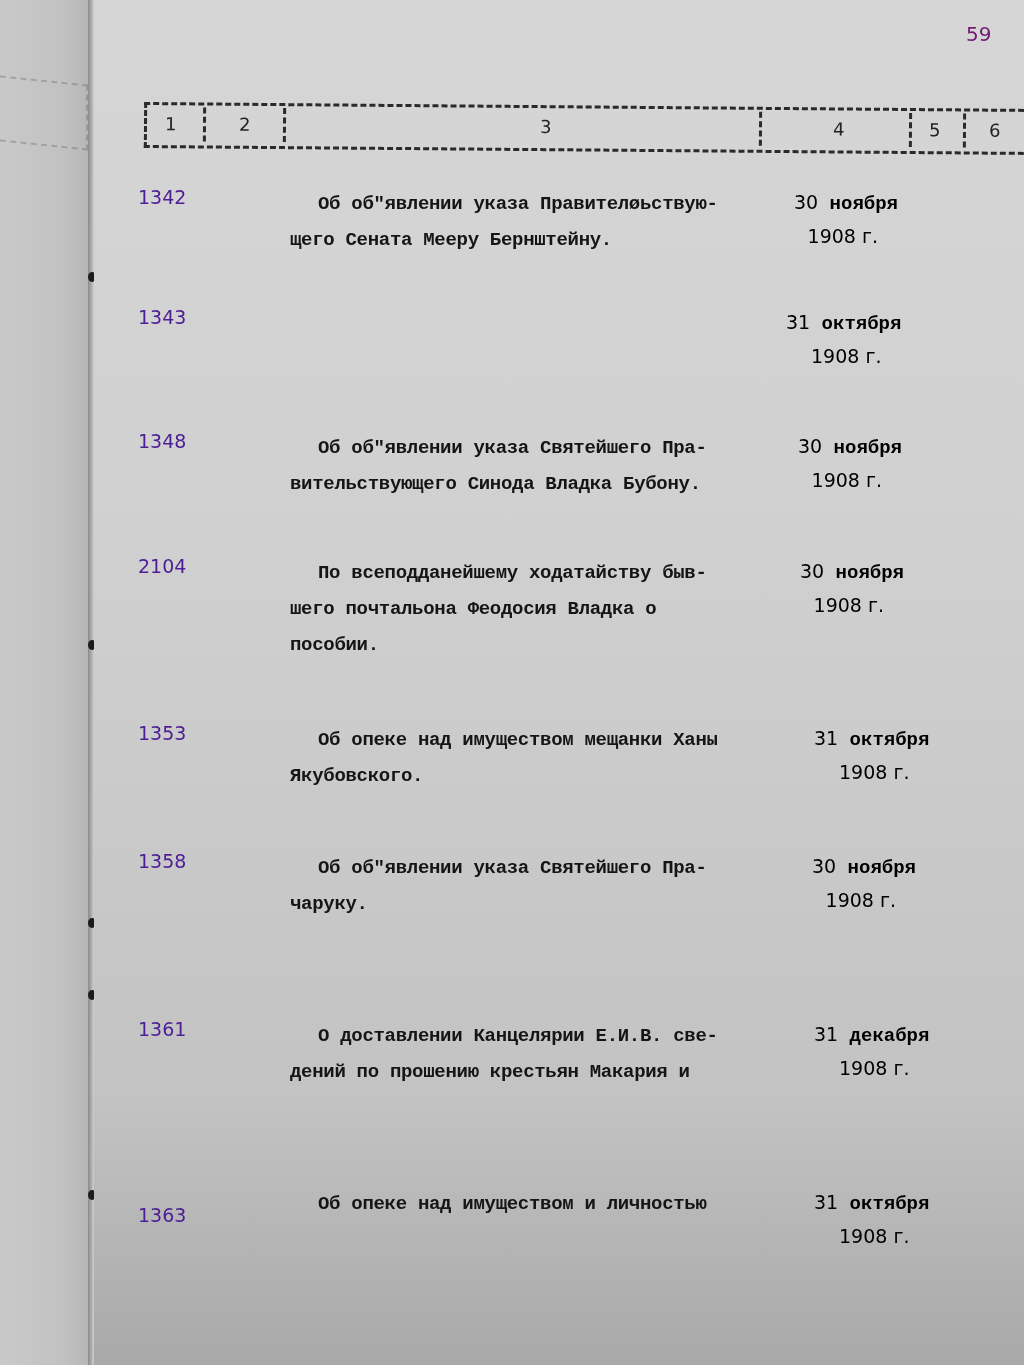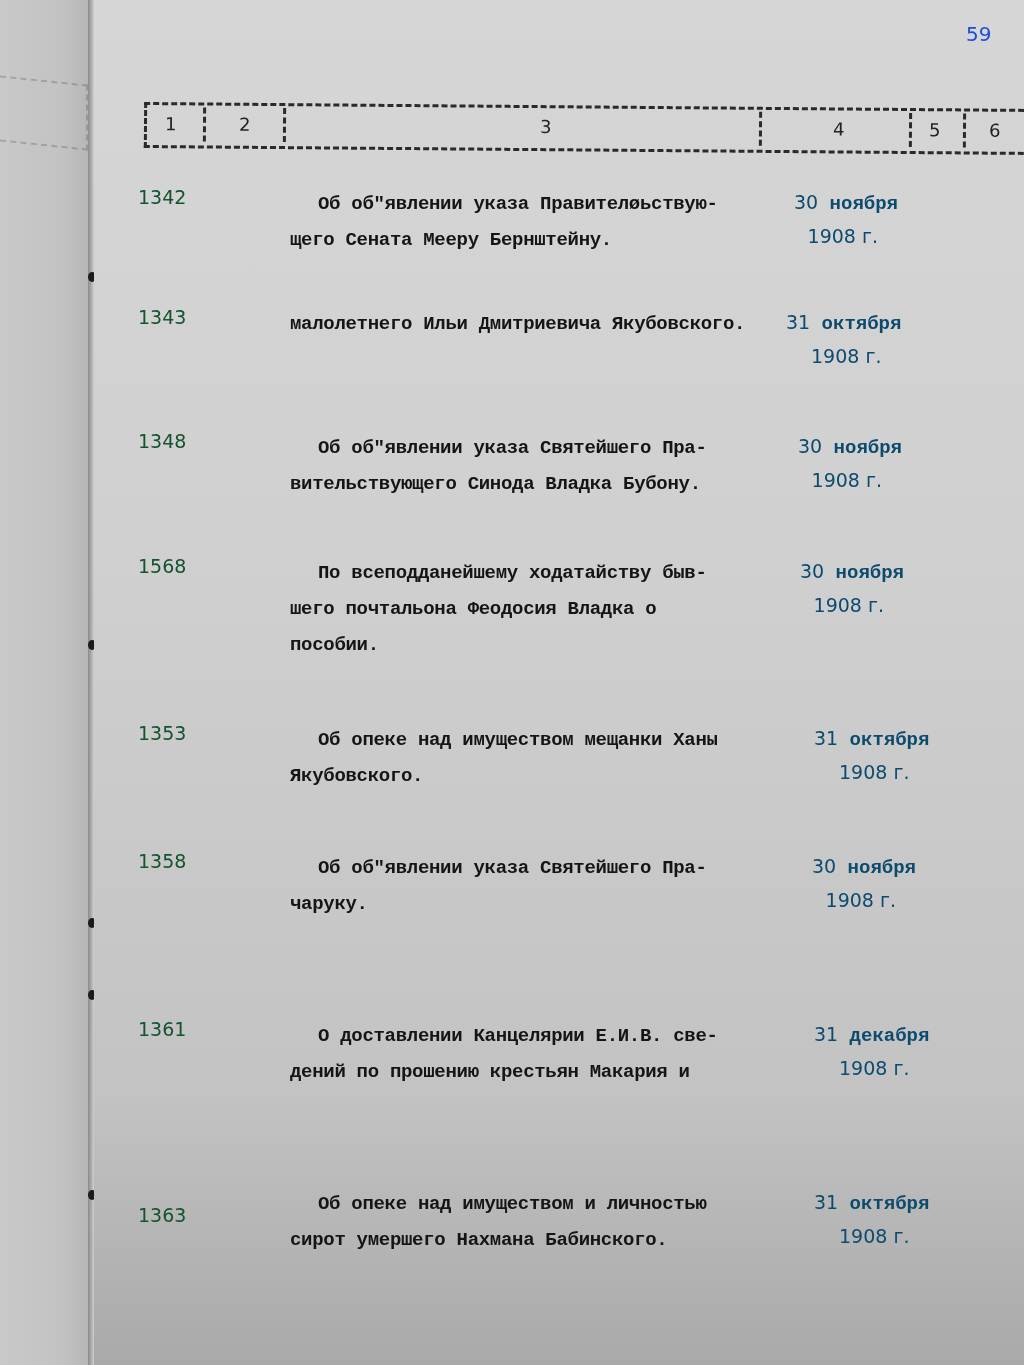--- a/index.html
+++ b/index.html
@@ -47,21 +47,21 @@
       position: absolute;
       left: 94px; top: 0;
       width: 930px; height: 1365px;
       background: linear-gradient(to bottom, #d6d6d6 0%, #d0d0d0 40%, #c3c3c3 80%, #a9a9a9 100%);
     }
     .page-number {
       position: absolute;
       left: 966px; top: 22px;
       font-family: "DejaVu Sans", sans-serif;
       font-size: 20px;
-      color: #1d4ed8;
+      color: #701a75;
     }
     .header-frame {
       position: absolute;
       left: 144px; top: 102px;
       width: 880px; height: 46px;
       border-top: 3px dashed #2a2a2a;
       border-bottom: 3px dashed #2a2a2a;
       border-left: 3px dashed #2a2a2a;
       box-sizing: border-box;
       transform: rotate(0.45deg);
@@ -85,21 +85,21 @@
       position: absolute;
       left: 0;
       width: 1024px;
     }
     .entry .num {
       position: absolute;
       left: 138px;
       top: 0;
       font-family: "DejaVu Sans", sans-serif;
       font-size: 19px;
-      color: #14532d;
+      color: #4c1d95;
     }
     .entry .text {
       position: absolute;
       left: 290px;
       top: 0;
       width: 520px;
       font-size: 19px;
       font-weight: bold;
       letter-spacing: -0.3px;
       line-height: 36px;
@@ -111,21 +111,21 @@
     }
     .entry .text .line.first {
       padding-left: 28px;
     }
     .entry .date {
       position: absolute;
       top: 0;
       font-size: 19px;
       font-weight: bold;
       line-height: 32px;
-      color: #0c4a6e;
+      color: #000000;
       text-align: right;
       white-space: nowrap;
     }
     .entry .date .year {
       display: block;
       padding-right: 20px;
       font-family: "DejaVu Sans", sans-serif;
       font-weight: normal;
     }
     .entry .date .day {
@@ -173,21 +173,20 @@
   <div class="date" style="left:794px">
     <span class="day">30</span>
     <span>ноября</span>
     <span class="year">1908 г.</span>
   </div>
 </div>
 
 <div class="entry" style="top:306px">
   <span class="num">1343</span>
   <div class="text">
-    <span class="line">малолетнего Ильи Дмитриевича Якубовского.</span>
   </div>
   <div class="date" style="left:786px">
     <span class="day">31</span>
     <span>октября</span>
     <span class="year">1908 г.</span>
   </div>
 </div>
 
 <div class="entry" style="top:430px">
   <span class="num">1348</span>
@@ -196,21 +195,21 @@
     <span class="line">вительствующего Синода Владка Бубону.</span>
   </div>
   <div class="date" style="left:798px">
     <span class="day">30</span>
     <span>ноября</span>
     <span class="year">1908 г.</span>
   </div>
 </div>
 
 <div class="entry" style="top:555px">
-  <span class="num">1568</span>
+  <span class="num">2104</span>
   <div class="text">
     <span class="line first">По всеподданейшему ходатайству быв-</span>
     <span class="line">шего почтальона Феодосия Владка о</span>
     <span class="line">пособии.</span>
   </div>
   <div class="date" style="left:800px">
     <span class="day">30</span>
     <span>ноября</span>
     <span class="year">1908 г.</span>
   </div>
@@ -252,20 +251,19 @@
     <span class="day">31</span>
     <span>декабря</span>
     <span class="year">1908 г.</span>
   </div>
 </div>
 
 <div class="entry" style="top:1186px">
   <span class="num" style="top:18px">1363</span>
   <div class="text">
     <span class="line first">Об опеке над имуществом и личностью</span>
-    <span class="line">сирот умершего Нахмана Бабинского.</span>
   </div>
   <div class="date" style="left:814px">
     <span class="day">31</span>
     <span>октября</span>
     <span class="year">1908 г.</span>
   </div>
 </div>
 
 </body></html>

